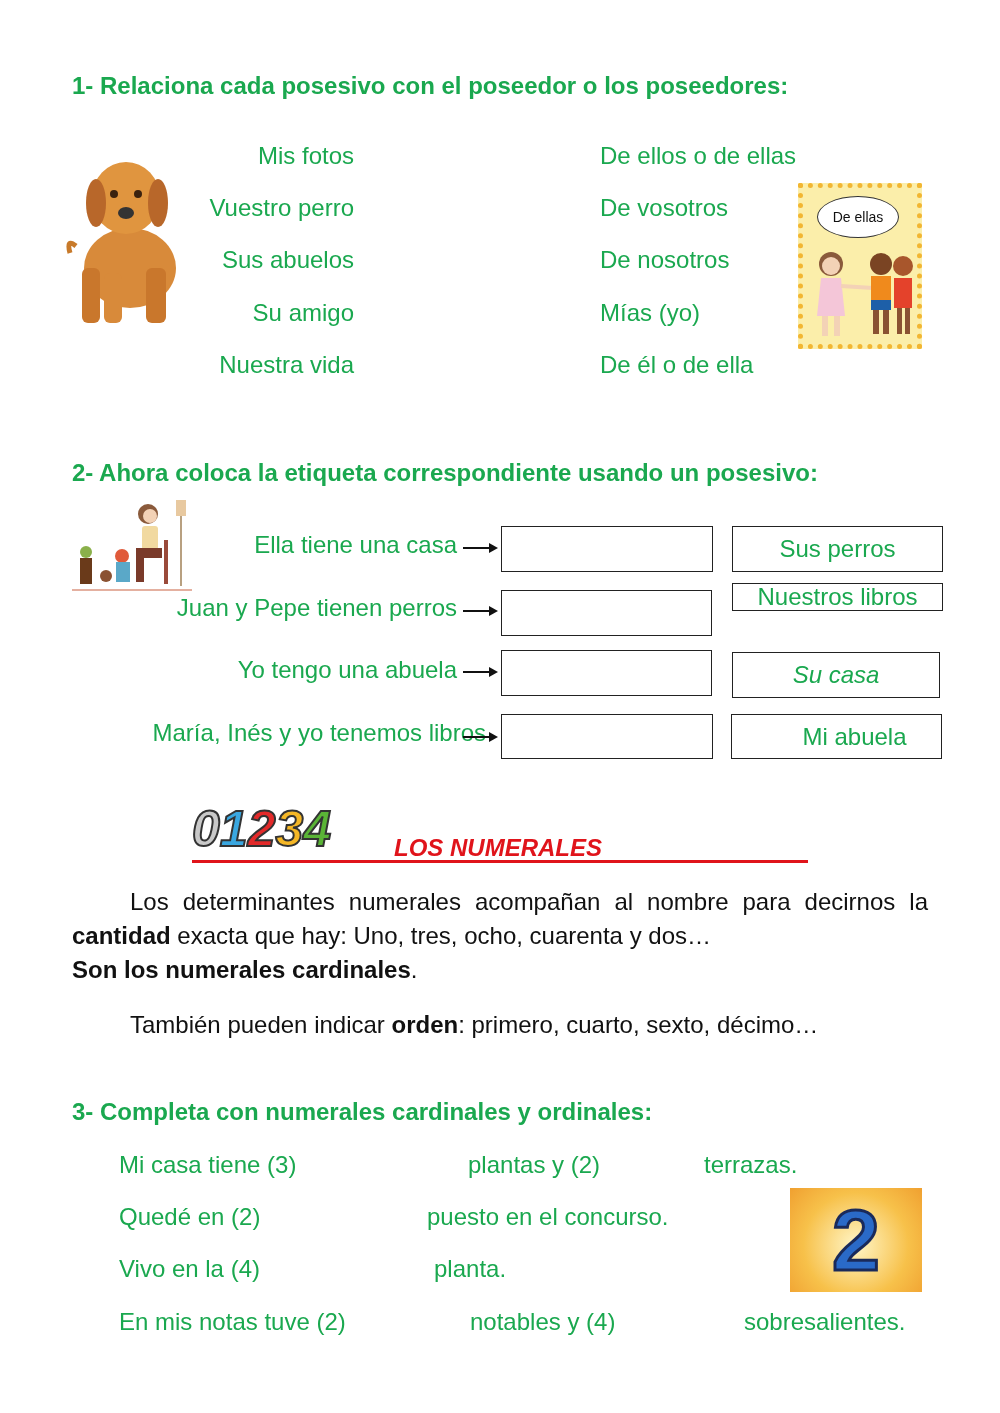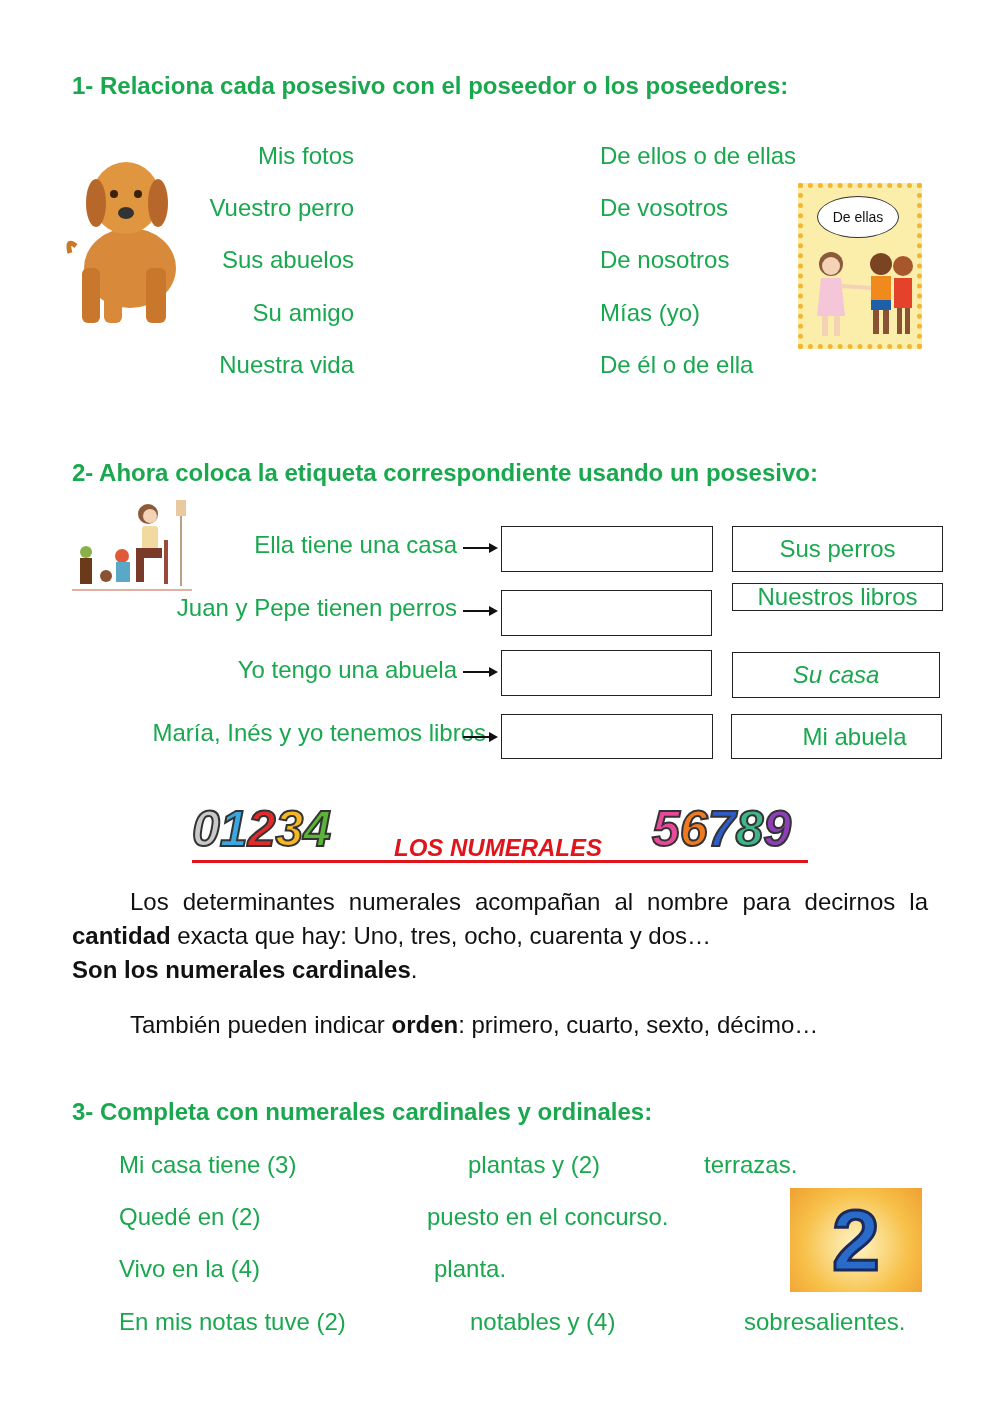--- a/index.html
+++ b/index.html
@@ -137,23 +137,20 @@
   <div class="box label-box" style="left:731px;top:714px;width:211px;height:45px;padding-left:36px;">
       <span>Mi abuela</span>
     </div>
 </div>
 
 <div class="abs" style="left:192px;top:800px;width:616px;height:64px;font-style:italic;">
   <div class="abs" style="left:0;top:4px;white-space:nowrap;">
     <span class="digit" style="color:#c9c9c9;">0</span><span class="digit" style="color:#3aa7e0;">1</span><span class="digit" style="color:#e32a2a;">2</span><span class="digit" style="color:#f5b726;">3</span><span class="digit" style="color:#5ab436;">4</span>
   </div>
   <div class="abs" style="left:202px;top:34px;font-weight:bold;font-size:24px;color:#e0141b;white-space:nowrap;">LOS NUMERALES</div>
-  <div class="abs" style="left:460px;top:4px;white-space:nowrap;">
-    <span class="digit" style="color:#e84a9a;">5</span><span class="digit" style="color:#f07a1f;">6</span><span class="digit" style="color:#2d5bc8;">7</span><span class="digit" style="color:#3fb58a;">8</span><span class="digit" style="color:#8e3fb8;">9</span>
-  </div>
   <div class="abs" style="left:0;top:60px;width:616px;height:3px;background:#e0141b;"></div>
 </div>
 
 <div class="para" style="top:885px;">
   <span style="display:inline-block;width:58px;"></span><span>Los determinantes numerales acompañan al nombre para decirnos la </span><b>cantidad</b><span> exacta que hay: Uno, tres, ocho, cuarenta y dos…</span><br><b>Son los numerales cardinales</b><span>.</span>
 </div>
 <div class="para" style="top:1008px;">
   <span style="display:inline-block;width:58px;"></span><span>También pueden indicar </span><b>orden</b><span>: primero, cuarto, sexto, décimo…</span><br>
 </div>
 

